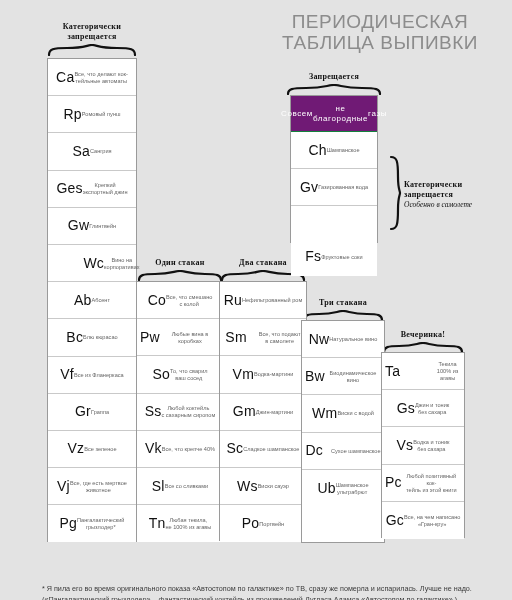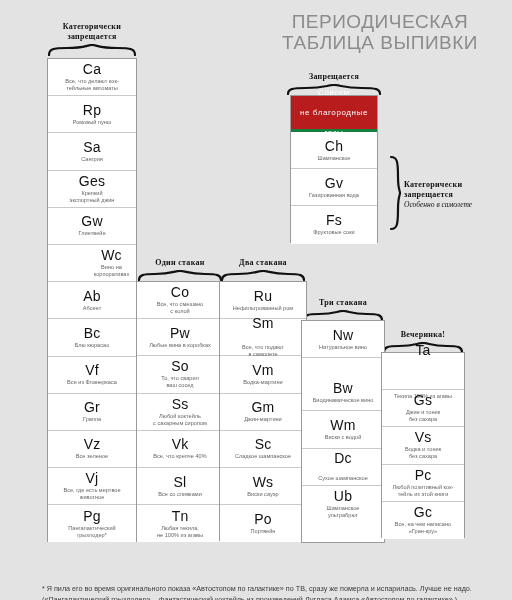--- a/index.html
+++ b/index.html
@@ -50,47 +50,46 @@
     background:#fff;
     box-sizing:border-box;
   }
   .cell{
     box-sizing:border-box;
     border-bottom:1px solid #c9c9c9;
     text-align:center;
     padding:4px 3px 4px 3px;
     background:#fff;
     display:flex;
-    flex-direction:column;
     align-items:center;
     justify-content:center;
   }
   .cell:last-child{border-bottom:none;}
   .sym{
     font-size:14px;
     line-height:15px;
     font-weight:400;
     color:#111;
     letter-spacing:0.2px;
   }
   .desc{
     font-size:5.6px;
     line-height:7px;
     color:#666;
     margin-top:1px;
     max-width:100%;
   }
   .cell.head{
-    background:#b91c1c;
+    background:#701a75;
     color:#fff;
     font-size:8px;
     line-height:10px;
     letter-spacing:0.6px;
     padding:6px 4px;
-    border-bottom:3px solid #15803d;
+    border-bottom:1px solid #15803d;
   }
 
   
   #footnote{
     position:absolute;
     left:42px; top:584px; width:430px;
     font-size:7.2px;
     line-height:10.5px;
     color:#3a3a3a;
   }
@@ -164,21 +163,21 @@
       <span>газы</span>
     </div>
     <div class="cell" style="height: 37.2px;">
       <div class="sym">Ch</div>
       <div class="desc">Шампанское</div>
     </div>
     <div class="cell" style="height: 37.2px;">
       <div class="sym">Gv</div>
       <div class="desc">Газированная вода</div>
     </div>
-    <div class="cell" style="height: 37.2px;">
+    <div class="cell" style="height: 37.2px; margin-top: 32px;">
       <div class="sym">Fs</div>
       <div class="desc">Фруктовые соки</div>
     </div>
   </div>
 
 <div class="col" id="col-1" style="left: 47px; top: 58px; width: 90px; height: 483.6px;">
     <div class="cell" style="height: 37.2px;">
       <div class="sym">Ca</div>
       <div class="desc">Все, что делают кок-<br>тейльные автоматы</div>
     </div>
@@ -289,21 +288,21 @@
     <div class="cell" style="height: 37.2px;">
       <div class="sym">Po</div>
       <div class="desc">Портвейн</div>
     </div>
   </div>
 <div class="col" id="col-4" style="left: 301px; top: 320px; width: 84px; height: 223.2px;">
     <div class="cell" style="height: 37.2px;">
       <div class="sym">Nw</div>
       <div class="desc">Натуральное вино</div>
     </div>
-    <div class="cell" style="height: 37.2px; margin-top: 16px;">
+    <div class="cell" style="height: 37.2px;">
       <div class="sym">Bw</div>
       <div class="desc">Биодинамическое вино</div>
     </div>
     <div class="cell" style="height: 37.2px;">
       <div class="sym">Wm</div>
       <div class="desc">Виски с водой</div>
     </div>
     <div class="cell" style="height: 37.2px; gap: 8px;">
       <div class="sym">Dc</div>
       <div class="desc">Сухое шампанское</div>

